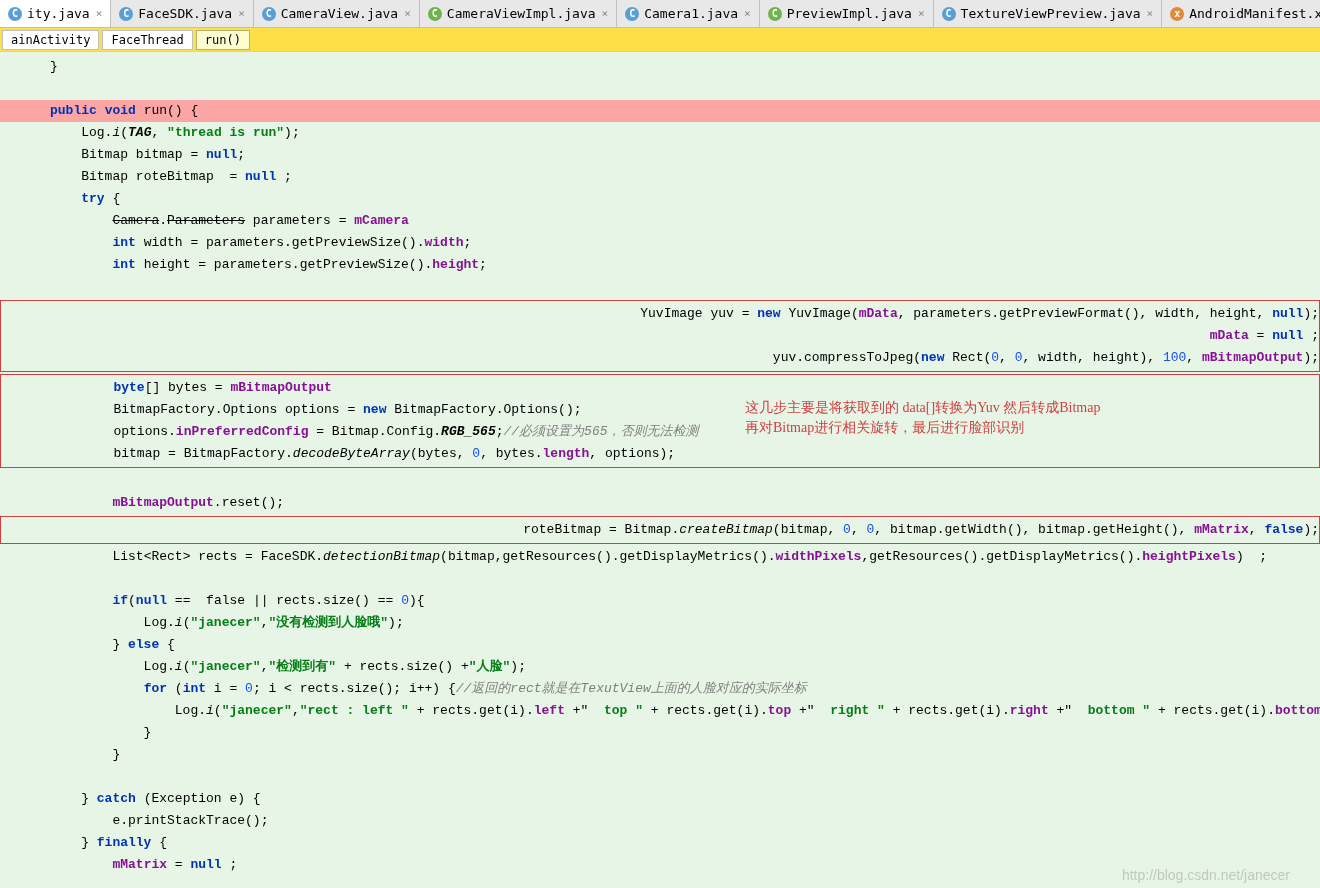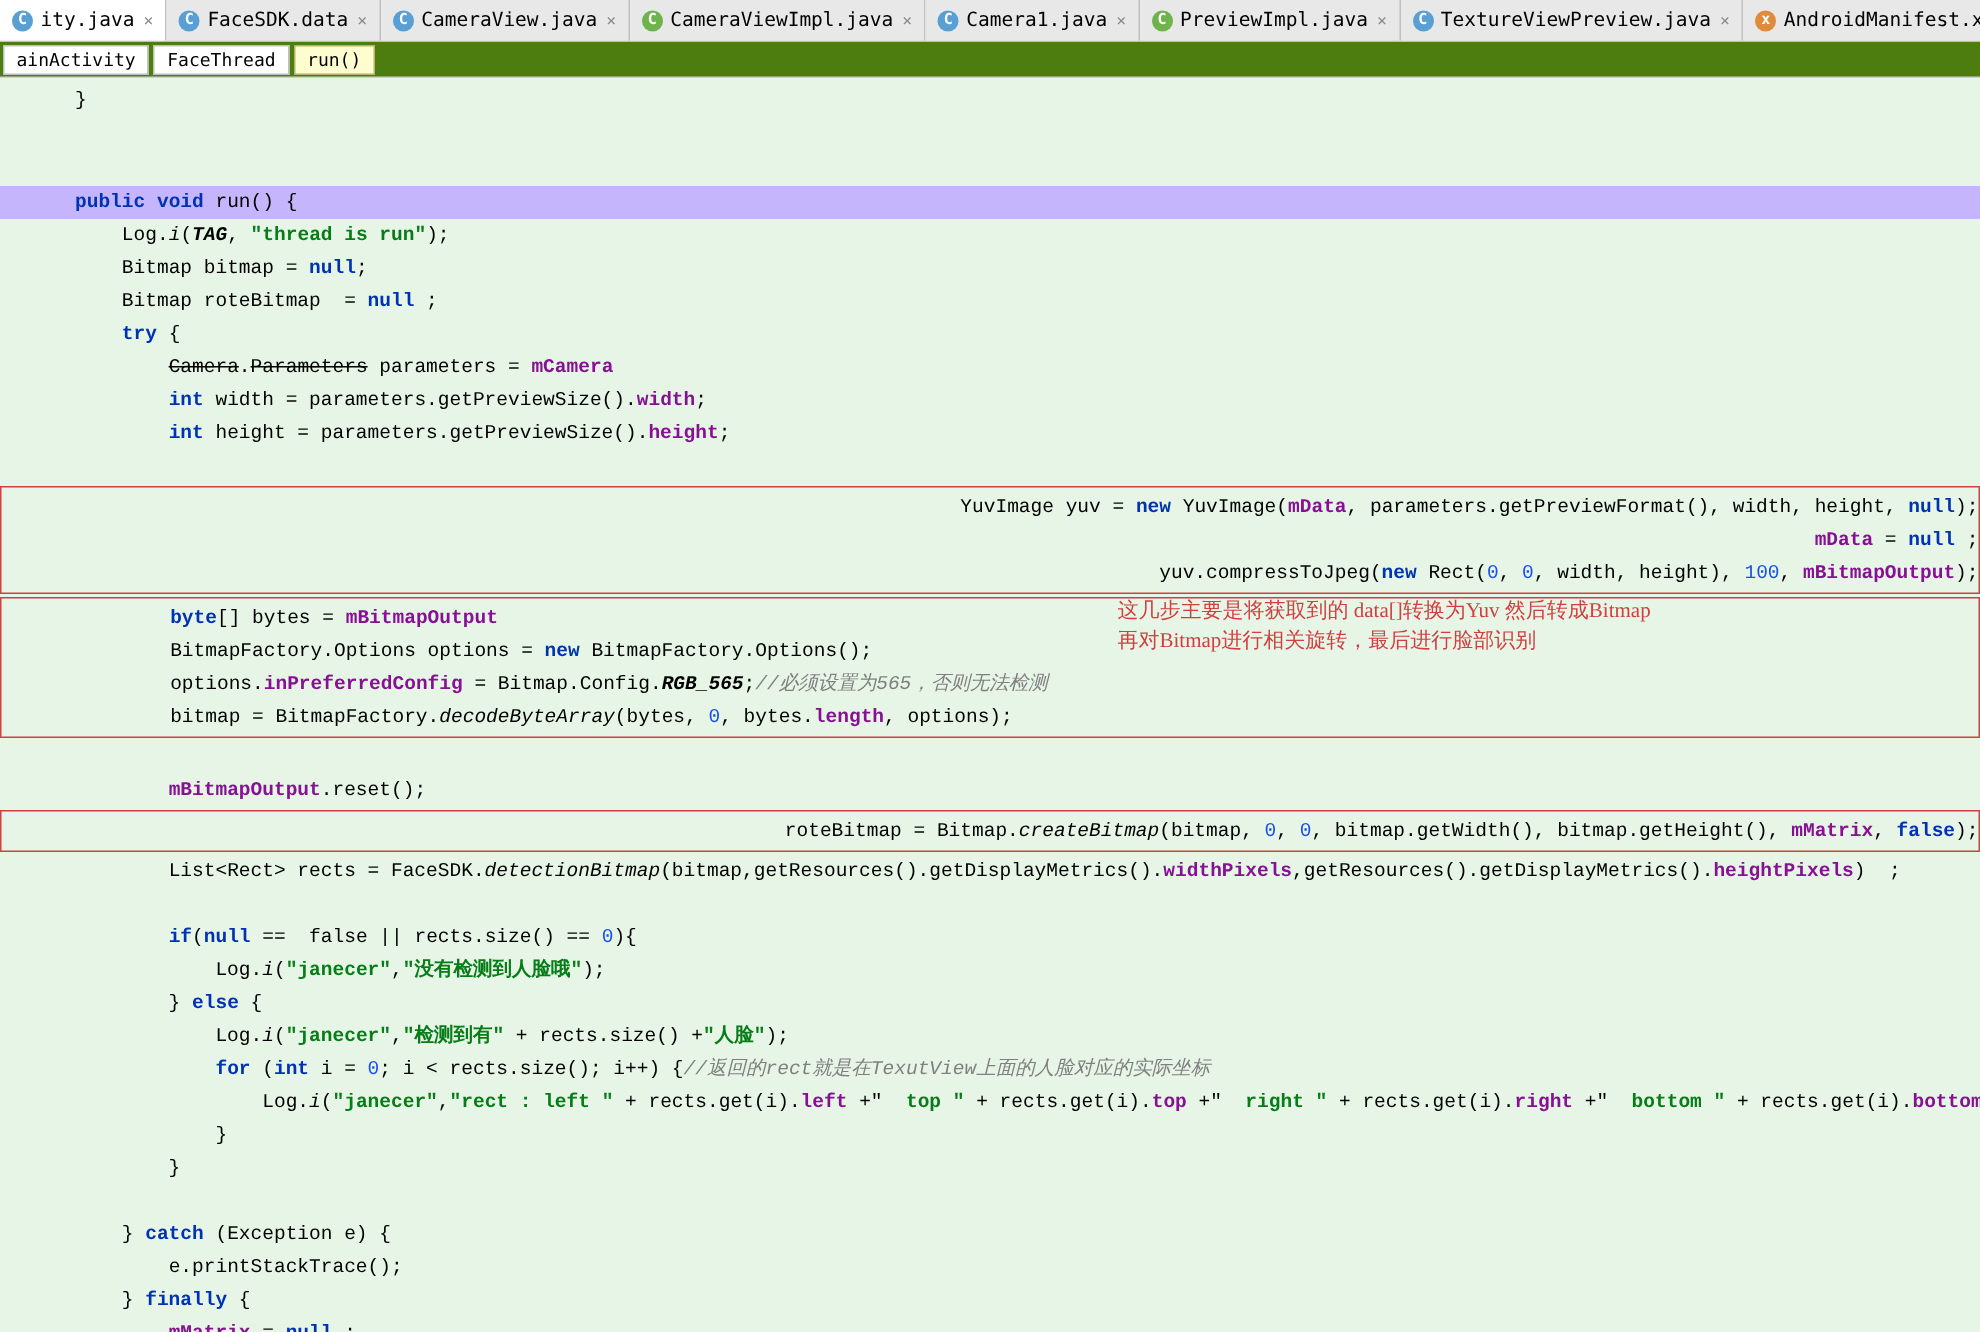--- a/index.html
+++ b/index.html
@@ -4,26 +4,26 @@
 <style>
 * { margin:0; padding:0; box-sizing:border-box; }
 body { width:1320px; height:888px; font-family:"Microsoft YaHei","Consolas",monospace; font-size:13px; background:#fff; overflow:hidden; }
 .tabs { display:flex; background:#f0f0f0; border-bottom:1px solid #c0c0c0; height:28px; }
 .tab { display:flex; align-items:center; padding:0 8px; border-right:1px solid #c0c0c0; background:#e8e8e8; cursor:pointer; white-space:nowrap; }
 .tab.active { background:#fff; }
 .ico { width:14px; height:14px; border-radius:50%; background:#5a9fd4; color:#fff; font-size:10px; display:flex; align-items:center; justify-content:center; margin-right:5px; font-weight:bold; }
 .ico.green { background:#6eb34c; }
 .ico.orange { background:#e08b3a; }
 .tab .x { margin-left:6px; color:#888; font-size:11px; }
-.crumbs { display:flex; background:#4d7c0f; border-bottom:1px solid #d0d0d0; height:24px; align-items:center; padding-left:2px; }
+.crumbs { display:flex; background:#fde047; border-bottom:1px solid #d0d0d0; height:24px; align-items:center; padding-left:2px; }
 .crumb { padding:2px 8px; border:1px solid #c0c0c0; margin-right:3px; font-size:12px; background:#fff; }
 .crumb.hl { background:#fdfdd0; border-color:#b8b070; }
 .editor { background:#e6f5e6; padding:4px 0 20px 0; font-family:"Consolas","Courier New",monospace; font-size:13px; line-height:22px; position:relative; }
 .line { padding-left:50px; white-space:pre; }
-.hl-line { background:#c4b5fd;margin-top:24px; }
+.hl-line { background:#fca5a5; }
 .box-red { border:1px solid #d04040; margin:2px 0; padding:2px 0;text-align:right; }
 .box-red2 { border:1px solid #d04040; margin:2px 0; padding:2px 0; }
 .k { color:#0033b3; font-weight:bold; }
 .s { color:#067d17; font-weight:bold; }
 .f { color:#871094; font-weight:bold; }
 .it { font-style:italic; color:#000; }
 .g { color:#808080; font-style:italic; }
 .n { color:#1750eb; }
 .str { text-decoration:line-through;margin-top:16px; }
 .ann { color:#9e880d; }
@@ -34,21 +34,21 @@
 <body>
 
 <div class="tabs" id="tabs">
     <div class="tab active">
       <span class="ico ">C</span>
       <span>ity.java</span>
       <span class="x">×</span>
     </div>
     <div class="tab">
       <span class="ico ">C</span>
-      <span>FaceSDK.data</span>
+      <span>FaceSDK.java</span>
       <span class="x">×</span>
     </div>
     <div class="tab">
       <span class="ico ">C</span>
       <span>CameraView.java</span>
       <span class="x">×</span>
     </div>
     <div class="tab">
       <span class="ico green">C</span>
       <span>CameraViewImpl.java</span>

